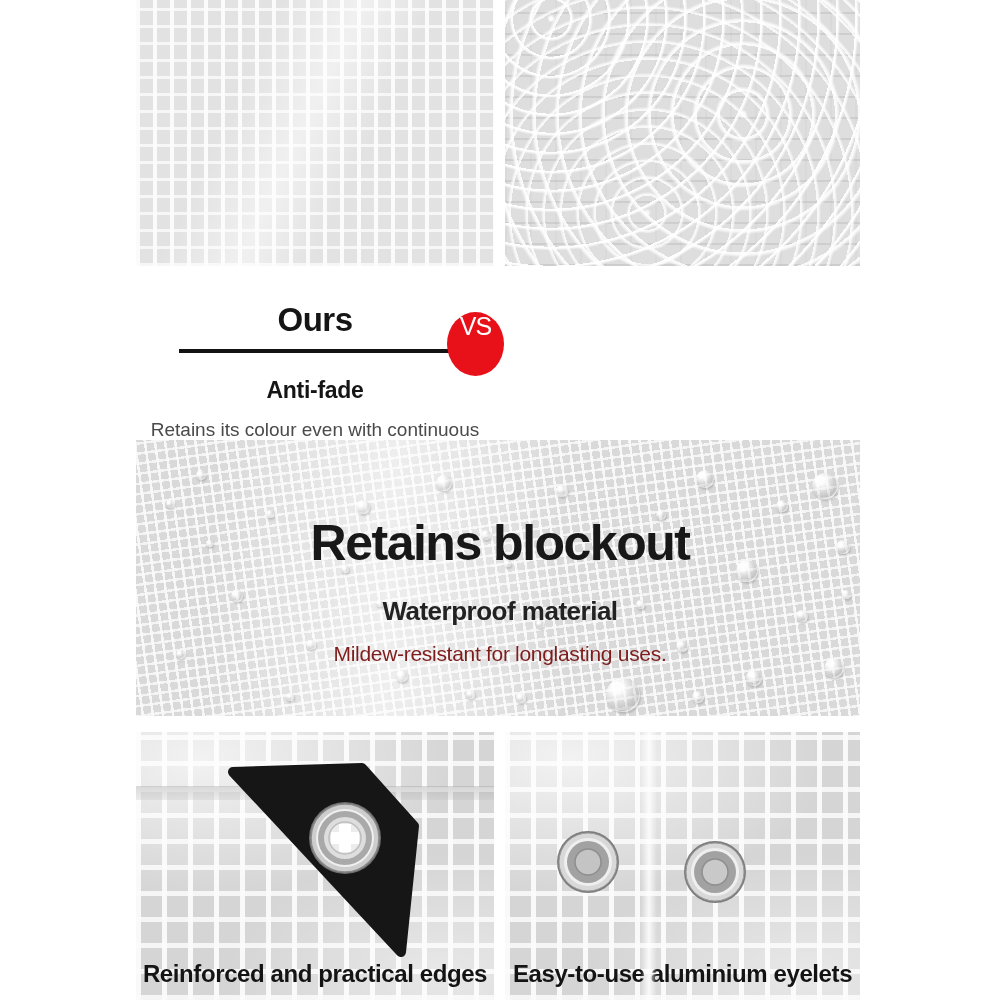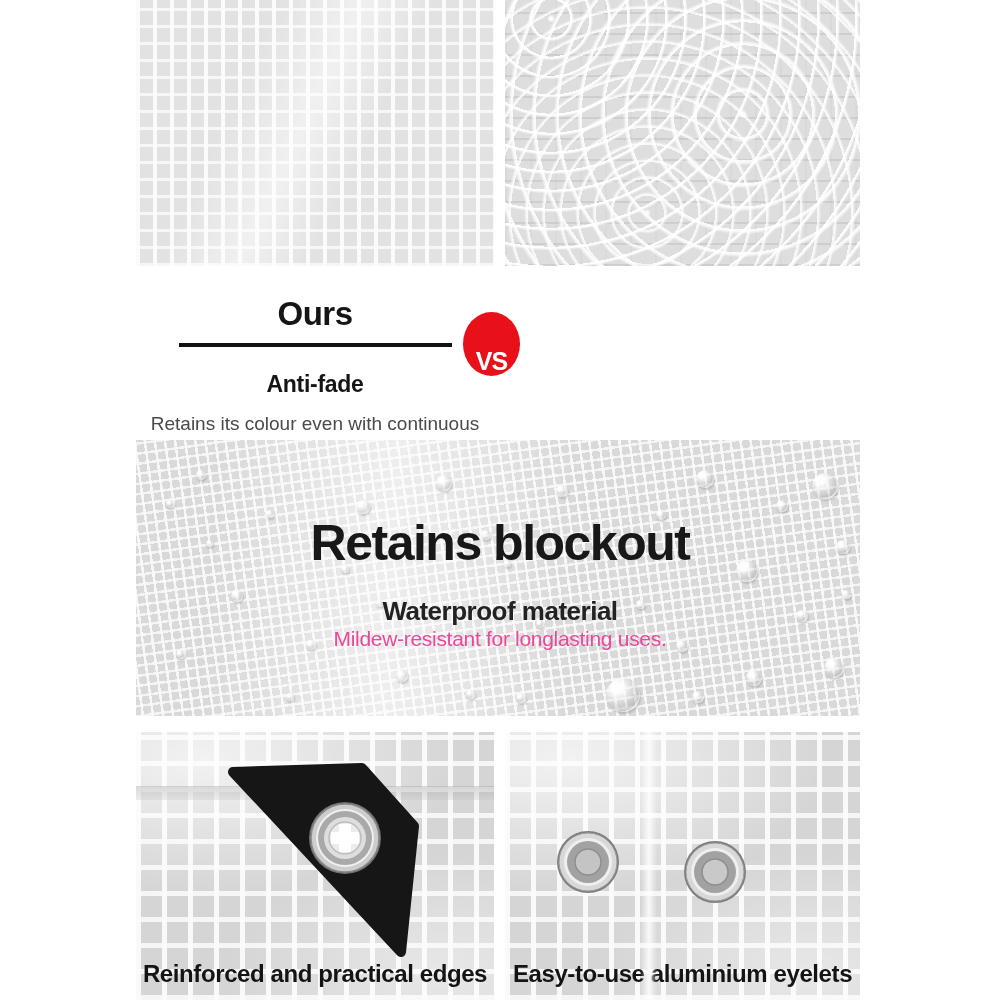--- a/index.html
+++ b/index.html
@@ -33,30 +33,30 @@
       repeating-radial-gradient(circle at 67% 43%, rgba(255,255,255,.85) 0 2px, rgba(255,255,255,0) 5px 23px),
       repeating-radial-gradient(circle at 40% 80%, rgba(255,255,255,.8) 0 1.5px, rgba(255,255,255,0) 4px 17px),
       repeating-linear-gradient(0deg, rgba(168,168,168,.30) 0 2px, rgba(0,0,0,0) 2px 21px),
       repeating-linear-gradient(90deg, rgba(205,205,205,.28) 0 2px, rgba(0,0,0,0) 2px 25px);
   }
 
   
   .col{position:absolute;text-align:center;}
   .col-left{left:136px;top:291px;width:358px;}
   .col-right{left:505px;top:291px;width:355px;}
-  .col h2{margin:4px;font-size:33px;font-weight:700;color:var(--heading);letter-spacing:-.5px;}
+  .col h2{margin:10px;font-size:33px;font-weight:700;color:var(--heading);letter-spacing:-.5px;}
   .rule{height:4px;background:var(--divider);width:273px;margin:10px auto 0;}
   .col h3{margin:24px 0 0;font-size:23px;font-weight:700;color:var(--heading);letter-spacing:-.3px;}
   .col p{margin:13px auto 0;font-size:19px;line-height:1.32;color:var(--body-text);}
   .col-left p{max-width:336px;}
   .col-right p{max-width:268px;}
   .vs-badge{
-    position:absolute;left:463px;top:312px;width:57px;height:64px;border-radius:50%;
-    background:var(--vs-red);color:#fff;display:flex;align-items:flex-end;justify-content:center;
-    font-size:25px;font-weight:700;letter-spacing:-1px;
+    position:absolute;left:447px;top:312px;width:57px;height:64px;border-radius:50%;
+    background:var(--vs-red);color:#fff;display:flex;align-items:flex-start;justify-content:center;
+    font-size:25px;font-weight:400;letter-spacing:-1px;
   }
 
   
   .banner{
     position:absolute;left:136px;top:440px;width:724px;height:276px;overflow:hidden;
     background:#e0e0e0;
   }
   .banner::before{
     content:"";position:absolute;inset:-60px;transform:rotate(-8deg);
     background-color:#d9d9d9;
@@ -65,21 +65,21 @@
       repeating-linear-gradient(90deg, rgba(249,249,249,.95) 0 2.5px, rgba(0,0,0,0) 2.5px 10px),
       repeating-linear-gradient(0deg, rgba(247,247,247,.9) 0 2.5px, rgba(0,0,0,0) 2.5px 10px);
   }
   .droplet{position:absolute;border-radius:50%;
     background:radial-gradient(circle at 32% 28%, rgba(255,255,255,.95) 0 16%, rgba(220,220,220,.30) 45%, rgba(125,125,125,.30) 72%, rgba(255,255,255,.85) 88%, rgba(150,150,150,.40) 100%);
     box-shadow:1px 2px 2px rgba(110,110,110,.30), inset -1px -1px 1px rgba(255,255,255,.55);
   }
   .banner-text{position:absolute;left:0;top:514px;width:1000px;text-align:center;}
   .banner-text h1{margin:0;font-size:50px;font-weight:700;color:#181818;letter-spacing:-1.5px;}
   .banner-text h2{margin:24px 0 0;font-size:26px;font-weight:700;color:#222;letter-spacing:-.5px;}
-  .banner-text p{margin:0 0 0;font-size:21px;color:#ec4899;letter-spacing:-.3px;}
+  .banner-text p{margin:15px 0 0;font-size:21px;color:#7f1d1d;letter-spacing:-.3px;}
 
   
   .bottom-left,.bottom-right{
     background-color:#d5d5d5;
     background-image:
       radial-gradient(420px 220px at 18% 10%, rgba(255,255,255,.7), rgba(255,255,255,0) 62%),
       radial-gradient(360px 200px at 85% 90%, rgba(255,255,255,.45), rgba(255,255,255,0) 60%),
       repeating-linear-gradient(90deg, rgba(251,251,251,.95) 0 5px, rgba(0,0,0,0) 5px 26px),
       repeating-linear-gradient(0deg, rgba(249,249,249,.9) 0 5px, rgba(0,0,0,0) 5px 26px);
   }

